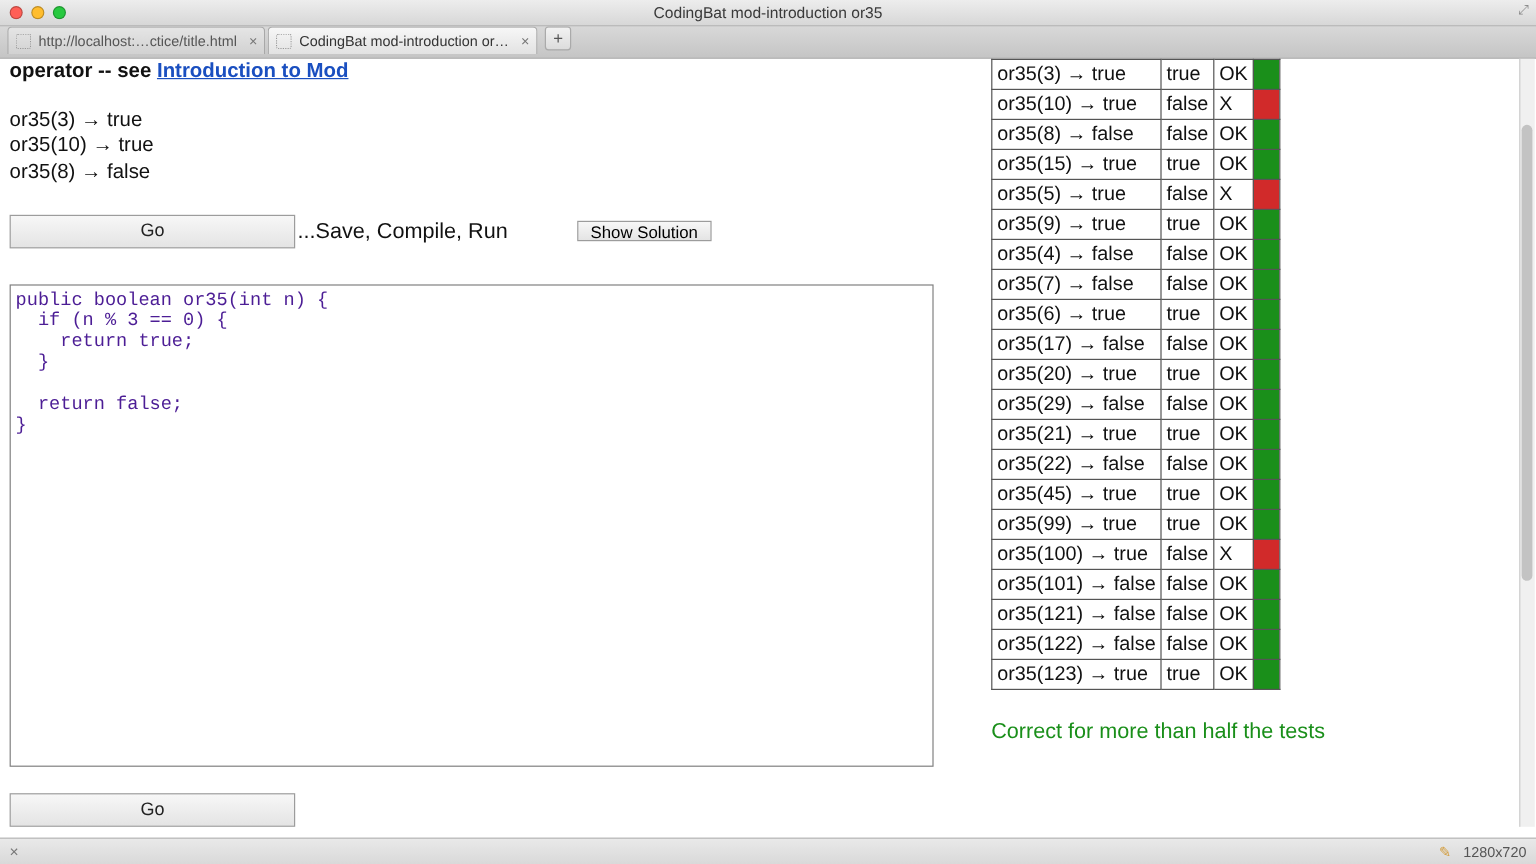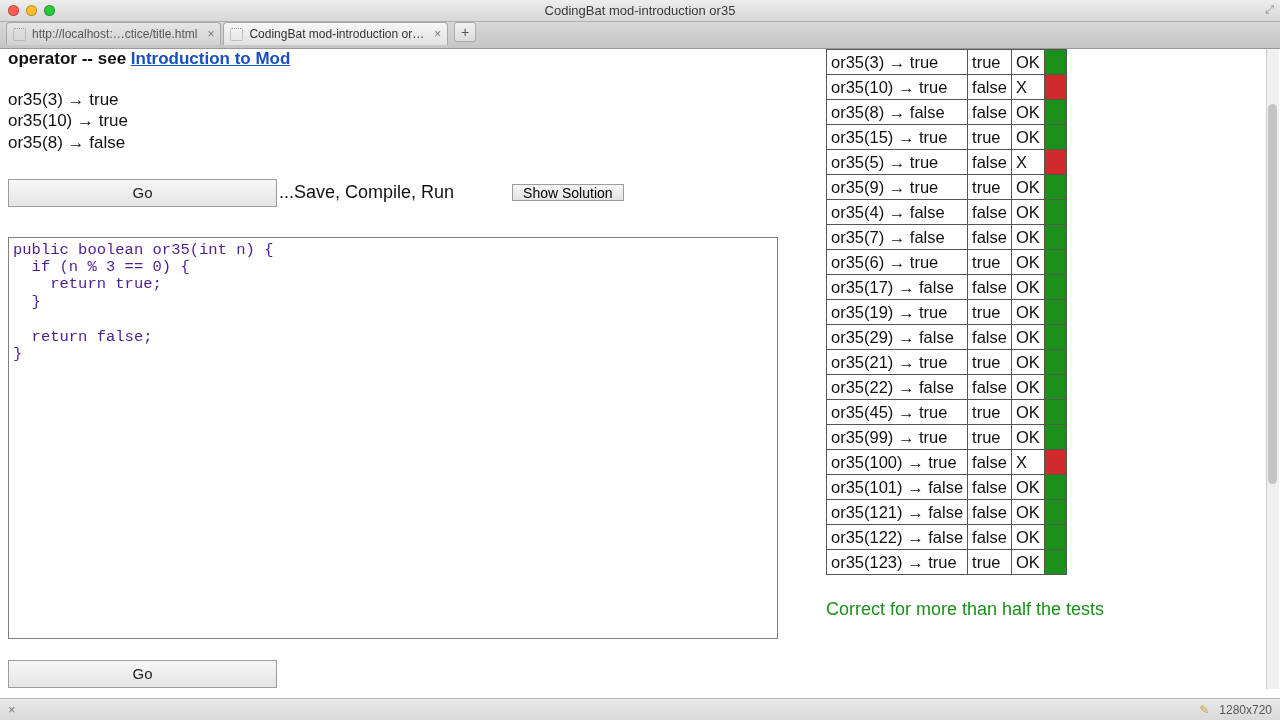--- a/index.html
+++ b/index.html
@@ -65,21 +65,21 @@
     font-size:14px;color:#555;margin-bottom:2px;margin-left:4px;
   }
   
   .content { position:absolute; top:49px; left:0; right:0; bottom:22px; background:#fff; }
   .left { position:absolute; left:8px; top:0; width:800px; }
   .intro-line { font-size:17px; color:#111;font-weight:bold; }
   .intro-line a{ color:#1a4fc0; text-decoration:underline;}
   .examples { margin-top:20px; font-size:17px; line-height:1.25; color:#111;}
   .controls { margin-top:26px; display:flex; align-items:center; gap:0;}
   .go-btn {
-    width:269px;height:28px;
+    width:238px;height:28px;
     background:linear-gradient(#f7f7f7,#e4e4e4);
     border:1px solid #9c9c9c;
     font-size:15px;color:#222;cursor:pointer;
   }
   .savecompile { font-size:18px; color:#111; margin-left:2px;}
   .show-sol {
     margin-left:58px;height:17px;padding:0 10px;
     background:linear-gradient(#f7f7f7,#e4e4e4);
     border:1px solid #9c9c9c;font-size:14px;
   }
@@ -246,21 +246,21 @@
             <td>OK</td>
             <td class="swatch green"></td>
           </tr>
           <tr>
             <td>or35(17) → false</td>
             <td>false</td>
             <td>OK</td>
             <td class="swatch green"></td>
           </tr>
           <tr>
-            <td>or35(19) → true</td>
+            <td>or35(20) → true</td>
             <td>true</td>
             <td>OK</td>
             <td class="swatch green"></td>
           </tr>
           <tr>
             <td>or35(29) → false</td>
             <td>false</td>
             <td>OK</td>
             <td class="swatch green"></td>
           </tr>

